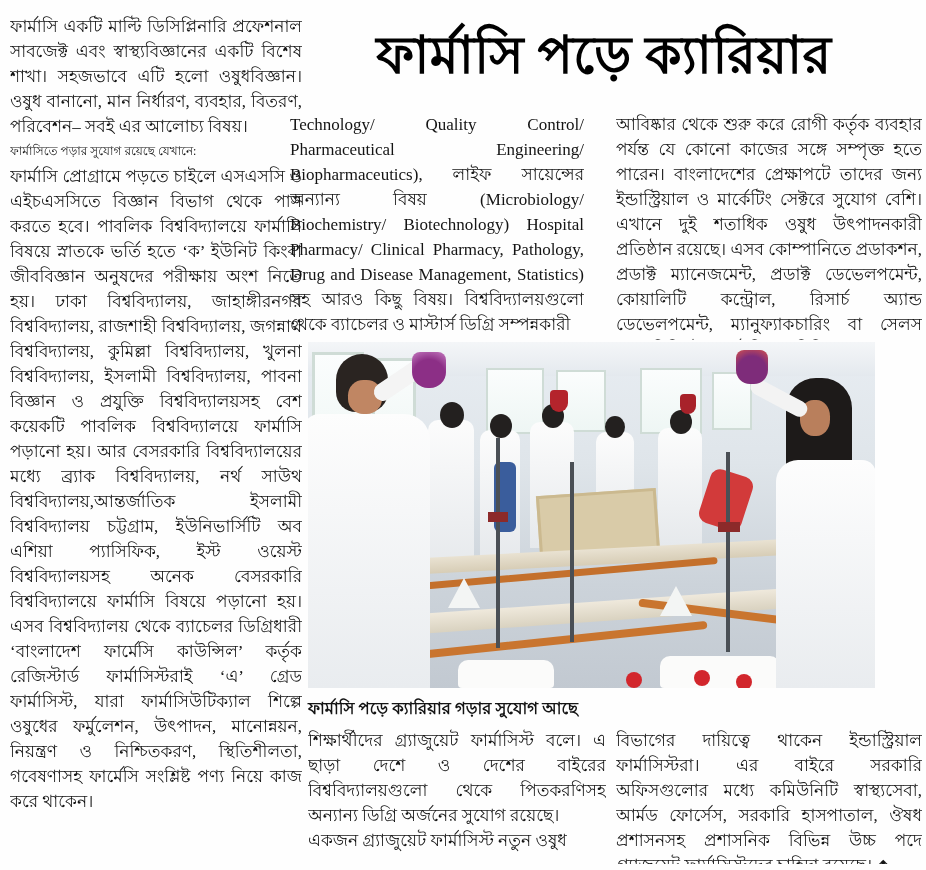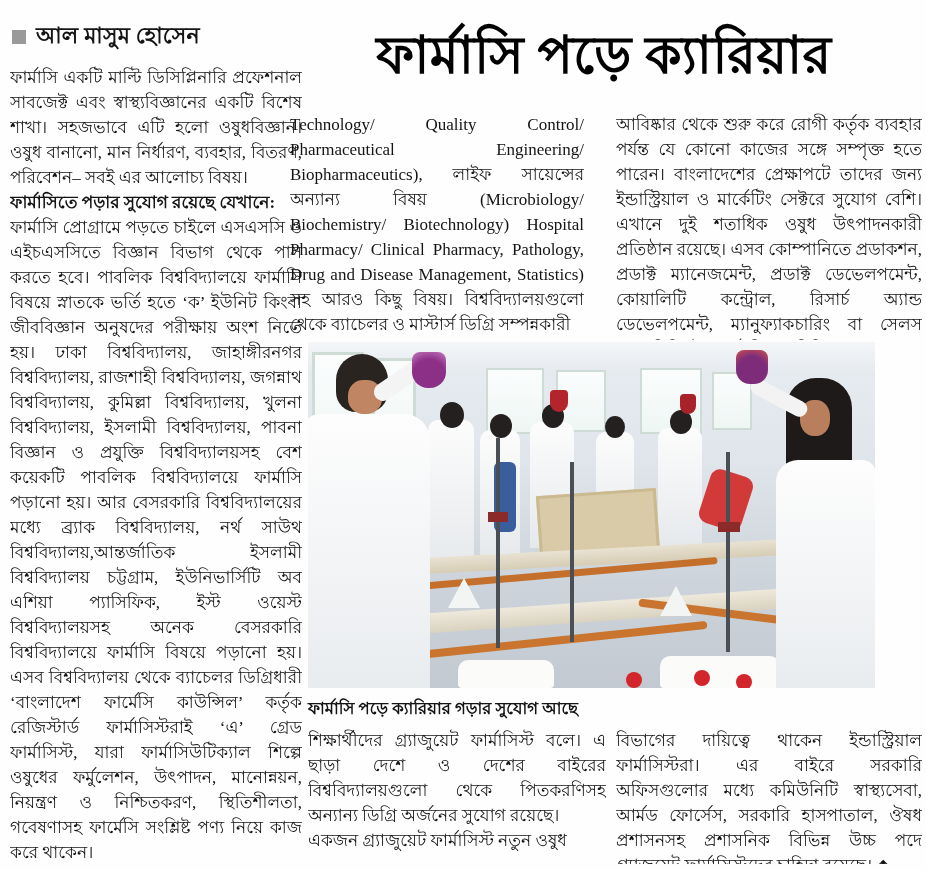--- a/index.html
+++ b/index.html
@@ -11,21 +11,21 @@
   }
   .page { position:absolute; inset:0; background:#fefefe; }
 
   
   .left-col { position:absolute; left:10px; top:14px; width:292px; height:850px; overflow:hidden; }
   .byline { display:flex; align-items:center; gap:10px; margin:4px 0 10px 2px; }
   .byline-square { width:14px; height:14px; background:#9a9a9a; flex:0 0 auto; }
   .byline-name { font-size:22px; font-weight:bold; letter-spacing:.2px; }
   .body-text { font-size:17px; line-height:25px; text-align:justify; }
   .body-text p { margin:0; }
-  .sub-head { font-weight:bold; font-size:17px; line-height:25px; }
+  .sub-head { font-weight:normal; font-size:12px; line-height:25px; }
 
   
   .headline {
     position:absolute; left:308px; top:14px; width:592px; height:88px;
     display:flex; align-items:center; justify-content:center;
     font-size:52px; font-weight:bold; color:#000; letter-spacing:.5px;
     white-space:nowrap; overflow:hidden;
   }
 
   
@@ -113,24 +113,20 @@
   .mid-col-bottom   { position:absolute; left:308px; top:728px; width:298px; height:136px; overflow:hidden; }
   .right-col-bottom { position:absolute; left:616px; top:728px; width:306px; height:136px; overflow:hidden; }
   .end-mark { font-size:15px; font-weight:bold; }
 </style>
 </head>
 <body>
 
 <div class="page">
 
   <div class="left-col">
-    <div class="byline">
-      <span class="byline-square"></span>
-      <span class="byline-name">আল মাসুম হোসেন</span>
-    </div>
     <div class="body-text">
       <p>ফার্মাসি একটি মাল্টি ডিসিপ্লিনারি প্রফেশনাল সাবজেক্ট এবং স্বাস্থ্যবিজ্ঞানের একটি বিশেষ শাখা। সহজভাবে এটি হলো ওষুধবিজ্ঞান। ওষুধ বানানো, মান নির্ধারণ, ব্যবহার, বিতরণ, পরিবেশন– সবই এর আলোচ্য বিষয়।</p>
       <p class="sub-head">ফার্মাসিতে পড়ার সুযোগ রয়েছে যেখানে:</p>
       <p>ফার্মাসি প্রোগ্রামে পড়তে চাইলে এসএসসি ও এইচএসসিতে বিজ্ঞান বিভাগ থেকে পাস করতে হবে। পাবলিক বিশ্ববিদ্যালয়ে ফার্মাসি বিষয়ে স্নাতকে ভর্তি হতে ‘ক’ ইউনিট কিংবা জীববিজ্ঞান অনুষদের পরীক্ষায় অংশ নিতে হয়। ঢাকা বিশ্ববিদ্যালয়, জাহাঙ্গীরনগর বিশ্ববিদ্যালয়, রাজশাহী বিশ্ববিদ্যালয়, জগন্নাথ বিশ্ববিদ্যালয়, কুমিল্লা বিশ্ববিদ্যালয়, খুলনা বিশ্ববিদ্যালয়, ইসলামী বিশ্ববিদ্যালয়, পাবনা বিজ্ঞান ও প্রযুক্তি বিশ্ববিদ্যালয়সহ বেশ কয়েকটি পাবলিক বিশ্ববিদ্যালয়ে ফার্মাসি পড়ানো হয়। আর বেসরকারি বিশ্ববিদ্যালয়ের মধ্যে ব্র্যাক বিশ্ববিদ্যালয়, নর্থ সাউথ বিশ্ববিদ্যালয়,আন্তর্জাতিক ইসলামী বিশ্ববিদ্যালয় চট্টগ্রাম, ইউনিভার্সিটি অব এশিয়া প্যাসিফিক, ইস্ট ওয়েস্ট বিশ্ববিদ্যালয়সহ অনেক বেসরকারি বিশ্ববিদ্যালয়ে ফার্মাসি বিষয়ে পড়ানো হয়। এসব বিশ্ববিদ্যালয় থেকে ব্যাচেলর ডিগ্রিধারী ‘বাংলাদেশ ফার্মেসি কাউন্সিল’ কর্তৃক রেজিস্টার্ড ফার্মাসিস্টরাই ‘এ’ গ্রেড ফার্মাসিস্ট, যারা ফার্মাসিউটিক্যাল শিল্পে ওষুধের ফর্মুলেশন, উৎপাদন, মানোন্নয়ন, নিয়ন্ত্রণ ও নিশ্চিতকরণ, স্থিতিশীলতা, গবেষণাসহ ফার্মেসি সংশ্লিষ্ট পণ্য নিয়ে কাজ করে থাকেন।</p>
 
     </div>
   </div>
 
   <div class="headline">ফার্মাসি পড়ে ক্যারিয়ার</div>
 

